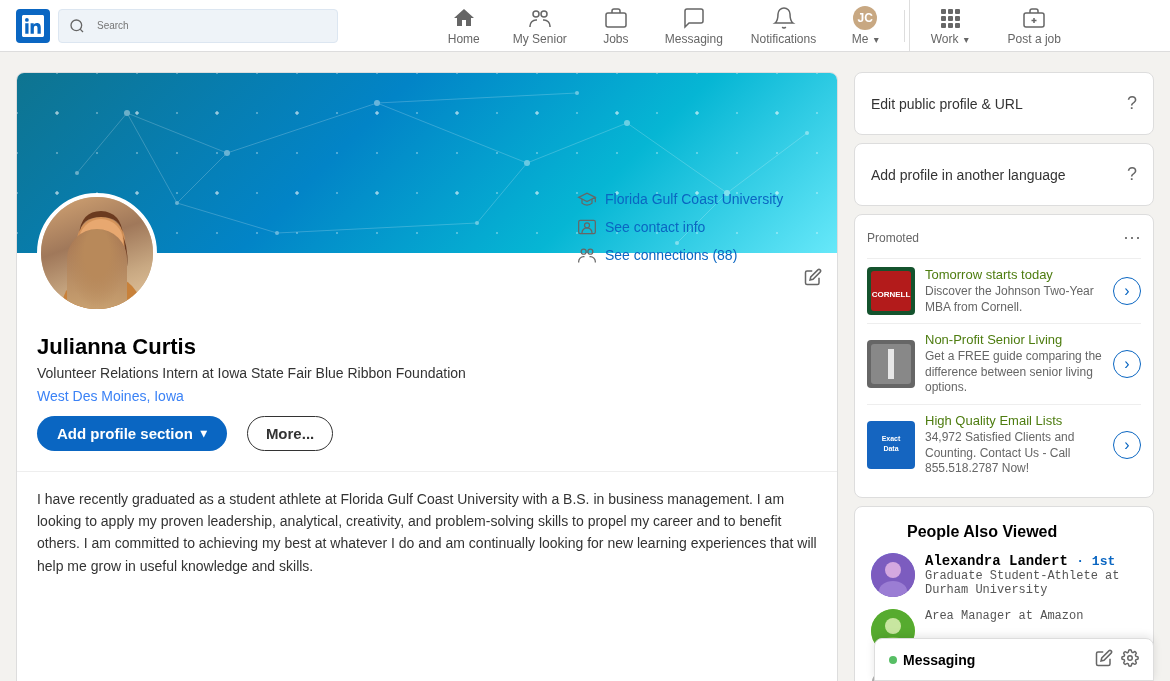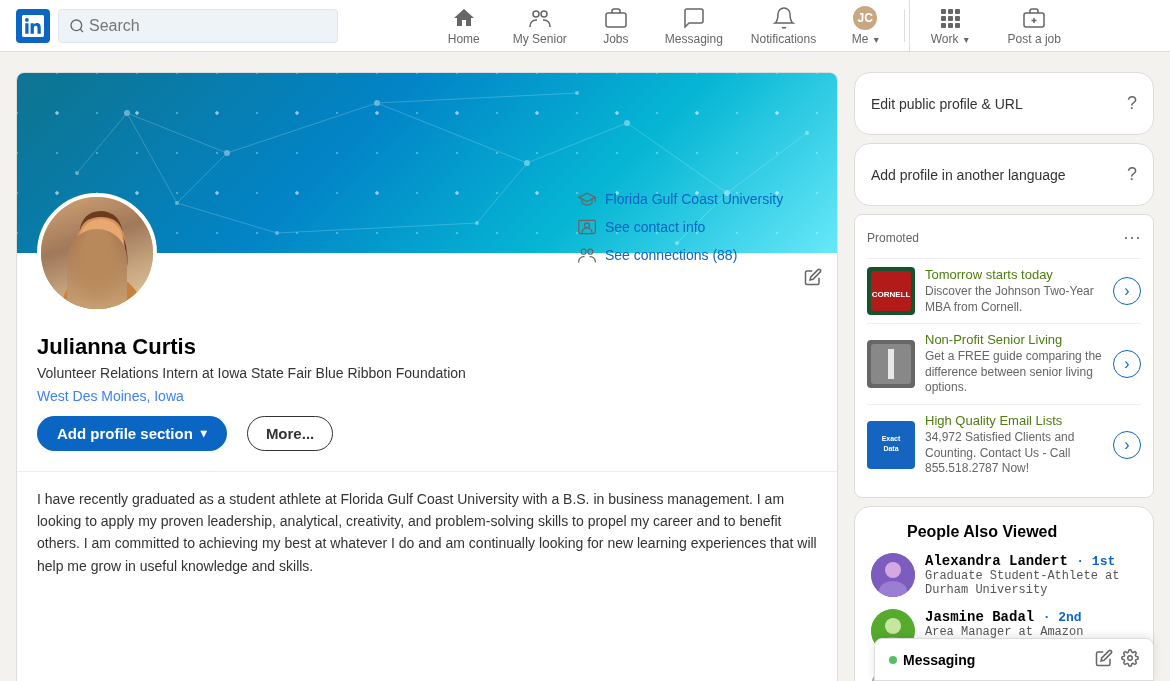--- a/index.html
+++ b/index.html
@@ -28,22 +28,22 @@
       display: flex; align-items: center;
       background: #eef3f8;
       border: 1px solid #dce6f1;
       border-radius: 4px;
       padding: 0 10px;
       width: 280px; height: 34px;
       margin-right: 16px;
     }
     .navbar-search input {
       background: transparent; border: none; outline: none;
-      font-size: 16px; color: #333; width: 100%;
-      margin-left: 4px;
+      font-size: 10px; color: #333; width: 100%;
+      margin-left: 12px;
     }
     .search-icon-svg { color: #666; flex-shrink: 0; }
     .navbar-nav {
       display: flex; align-items: center; gap: 0;
       flex: 1; justify-content: center;
     }
     .nav-item {
       display: flex; flex-direction: column; align-items: center;
       padding: 0 14px; height: 52px; justify-content: center;
       cursor: pointer; position: relative; min-width: 70px;
@@ -197,21 +197,21 @@
     }
 
     
     .sidebar {
       width: 300px; flex-shrink: 0;
       display: flex; flex-direction: column; gap: 8px;
     }
     .sidebar-card {
       background: #fff;
       border: 1px solid #ddd;
-      border-radius: 16px;
+      border-radius: 8px;
       padding: 16px;
     }
     .sidebar-link {
       display: flex; align-items: center; justify-content: space-between;
       color: #333; font-size: 14px; font-weight: 500;
       cursor: pointer; margin-bottom: 0;
       padding: 4px 0;
     }
     .sidebar-link-title {
       color: #333; font-size: 14px; font-weight: 500;
@@ -602,24 +602,20 @@
 
       <div class="pav-item">
         <div class="pav-avatar av-green">
           <svg viewBox="0 0 44 44" width="44" height="44">
             <circle cx="22" cy="22" r="22" fill="#56ab2f"></circle>
             <circle cx="22" cy="17" r="8" fill="#c8e6a0"></circle>
             <ellipse cx="22" cy="38" rx="14" ry="10" fill="#7cc448"></ellipse>
           </svg>
         </div>
         <div class="pav-info">
-          <div class="pav-name">
-            <span>Jasmine Badal</span>
-            <span class="pav-degree"> · <span>2nd</span></span>
-          </div>
           <div class="pav-headline">Area Manager at Amazon</div>
         </div>
       </div>
 
       <div class="pav-item">
         <div class="pav-avatar av-gray">
           <svg viewBox="0 0 44 44" width="44" height="44">
             <circle cx="22" cy="22" r="22" fill="#b0b0b0"></circle>
             <circle cx="22" cy="17" r="8" fill="#e0e0e0"></circle>
             <ellipse cx="22" cy="38" rx="14" ry="10" fill="#c8c8c8"></ellipse>

